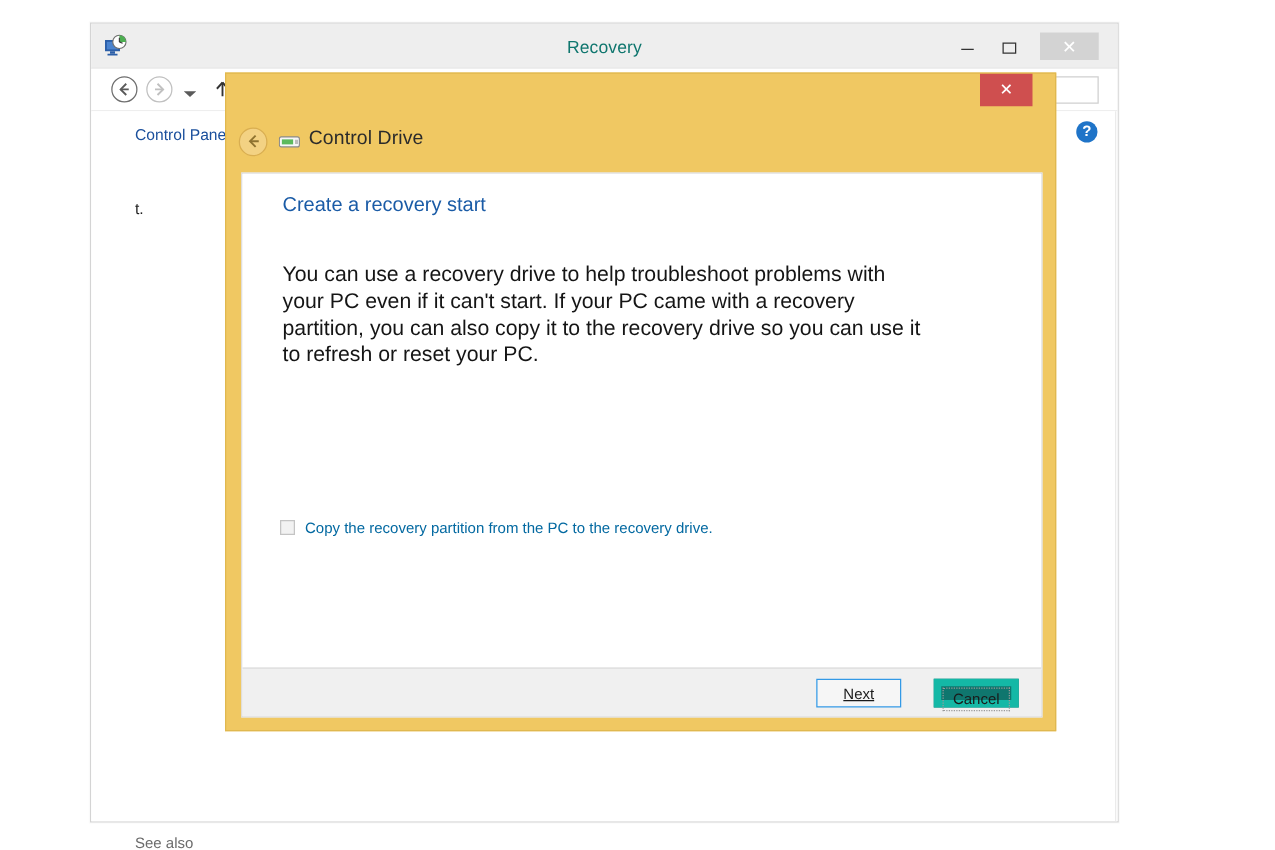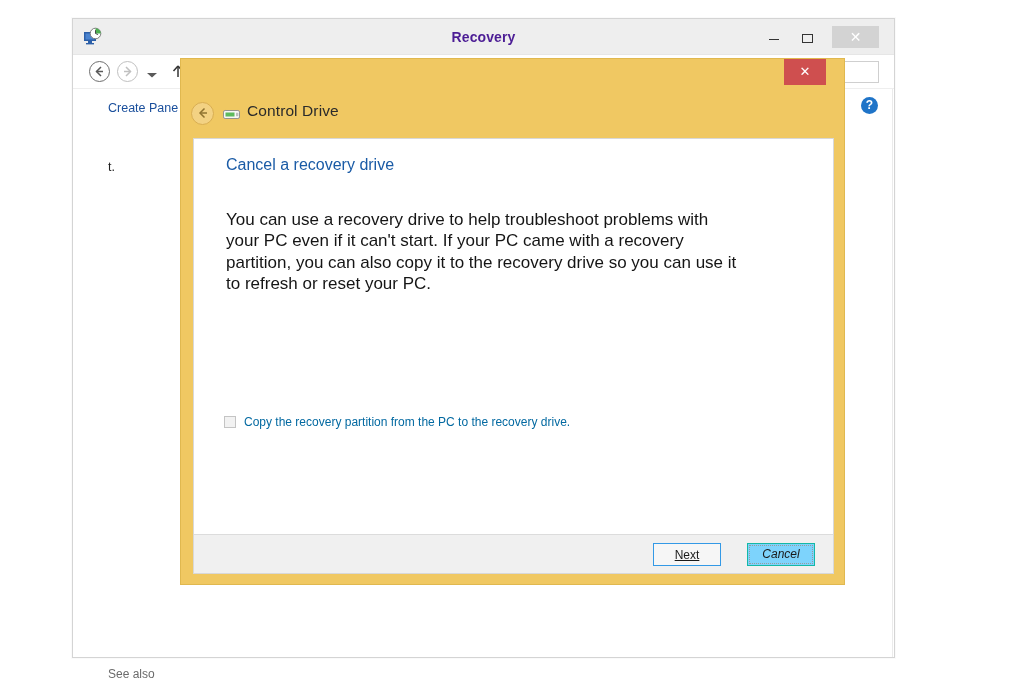--- a/index.html
+++ b/index.html
@@ -44,23 +44,22 @@
     left: 10px;
     top: 8px;
     width: 20px;
     height: 20px;
   }
   #title-bar-text {
     position: absolute;
     left: 0; right: 0; top: 10px;
     text-align: center;
     font-size: 14px;
-    color: #4c1d95;
+    color: #0f766e;
     letter-spacing: .1px;
-    font-weight: bold;
   }
   .caption-btn {
     position: absolute;
     top: 7px;
     width: 30px;
     height: 22px;
     border: none;
     background: transparent;
     color: #333;
     font-size: 12px;
@@ -392,23 +391,22 @@
     color: #1a1a1a;
     cursor: default;
   }
   #btn-next {
     right: 112px;
     border: 1px solid #3399e6;
     background: #f6f6f6;
   }
   #btn-cancel {
     right: 18px;
-    border: 1px solid #14b8a6;
-    background: #7dd3fc;
-    font-style: italic;
+    border: 6px solid #14b8a6;
+    background: #0f766e;
   }
   #btn-next .btn-underline { text-decoration: underline; }
   #btn-cancel-inner {
     display: block;
     border: 1px dotted #9a9a9a;
     margin: 1px;
     line-height: 17px;
   }
 </style>
 </head>
@@ -499,21 +497,21 @@
         </span>
         <span id="search-placeholder"></span>
       </div>
     </div>
 
     <div id="content-area">
 
       <div id="content-divider"></div>
 
       <div id="breadcrumb-row">
-        <span id="breadcrumb-link">Create Pane</span>
+        <span id="breadcrumb-link">Control Pane</span>
         <span id="help-icon">?</span>
       </div>
 
       <div id="bg-body">
         <div id="bg-page-heading"></div>
         <div id="bg-page-text">t.</div>
       </div>
 
       <div id="see-also-label">See also</div>
 
@@ -543,21 +541,21 @@
         </svg>
       </span>
 
       <div id="dialog-title">Control Drive</div>
     </div>
 
     <div id="dialog-body">
 
       <div id="dialog-content">
 
-        <div id="wizard-heading">Cancel a recovery drive</div>
+        <div id="wizard-heading">Create a recovery start</div>
 
         <div id="wizard-text">You can use a recovery drive to help troubleshoot problems with your PC even if it can't start. If your PC came with a recovery partition, you can also copy it to the recovery drive so you can use it to refresh or reset your PC.</div>
 
         <div id="copy-partition-row">
           <span id="copy-partition-checkbox"></span>
           <span id="copy-partition-label">Copy the recovery partition from the PC to the recovery drive.</span>
         </div>
       </div>
 
       <div id="dialog-footer">

